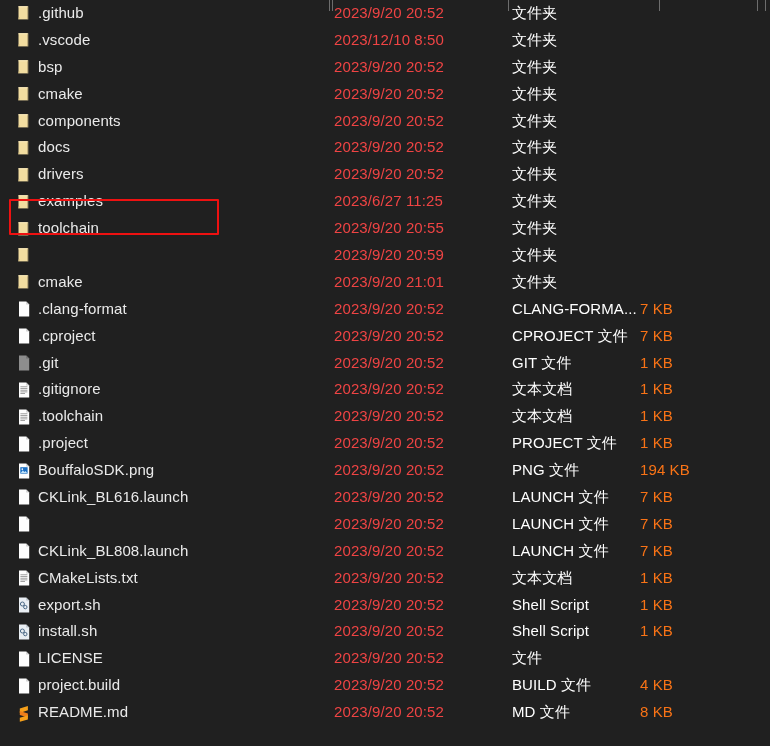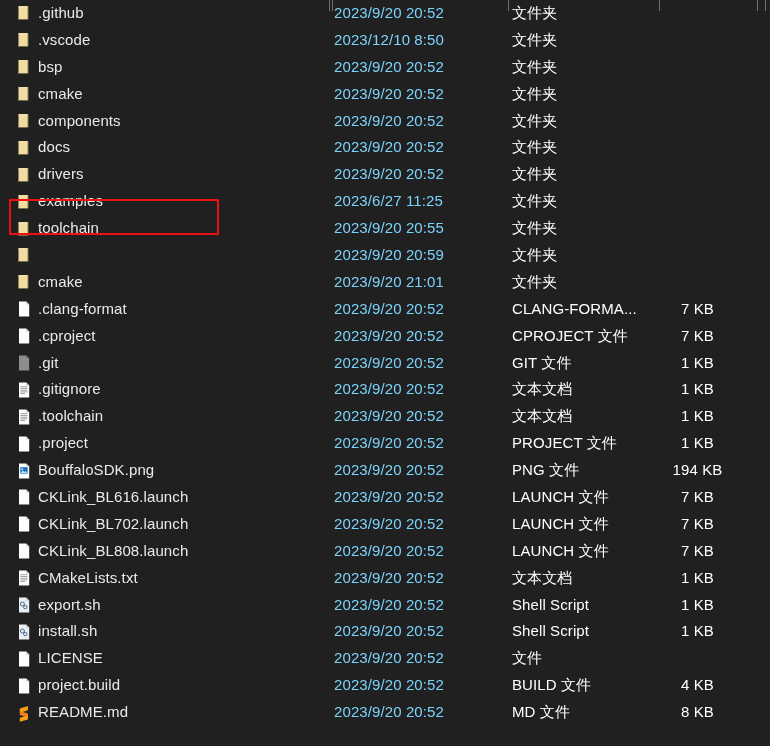--- a/index.html
+++ b/index.html
@@ -49,23 +49,23 @@
   .cell {
     position: absolute;
     top: 0;
     line-height: 26.9px;
     font-size: 15px;
     letter-spacing: 0.1px;
   }
 
   .c-icon  { left: 14px; width: 20px; height: 26.9px; }
   .c-name  { left: 38px; color: #eaeaea; }
-  .c-date  { left: 334px; color: #7dd3fc; }
+  .c-date  { left: 334px; color: #ef4444; }
   .c-type  { left: 512px; color: #ffffff; }
-  .c-size  { left: 640px; width: 115px; text-align: center; color: #ffffff; }
+  .c-size  { left: 640px; width: 115px; text-align: left; color: #f97316; }
 
   
   .ico {
     position: absolute;
     top: 50%;
     left: 0;
     transform: translateY(-50%);
     width: 20px;
     height: 20px;
   }
@@ -403,21 +403,20 @@
       </div>
       <div class="row">
         <div class="cell c-icon">
           <span class="ico">
             <svg width="20" height="20" viewBox="0 0 20 20">
               <path d="M5 2.6 h7.2 l3.0 3.0 v12.0 h-10.2 z" fill="#fdfdfd"></path>
               <path d="M12.2 2.6 l3.0 3.0 h-3.0 z" fill="#cfcfcf"></path>
             </svg>
           </span>
         </div>
-        <div class="cell c-name">CKLink_BL702.launch</div>
         <div class="cell c-date">2023/9/20 20:52</div>
         <div class="cell c-type">LAUNCH 文件</div>
         <div class="cell c-size">7 KB</div>
       </div>
       <div class="row">
         <div class="cell c-icon">
           <span class="ico">
             <svg width="20" height="20" viewBox="0 0 20 20">
               <path d="M5 2.6 h7.2 l3.0 3.0 v12.0 h-10.2 z" fill="#fdfdfd"></path>
               <path d="M12.2 2.6 l3.0 3.0 h-3.0 z" fill="#cfcfcf"></path>

